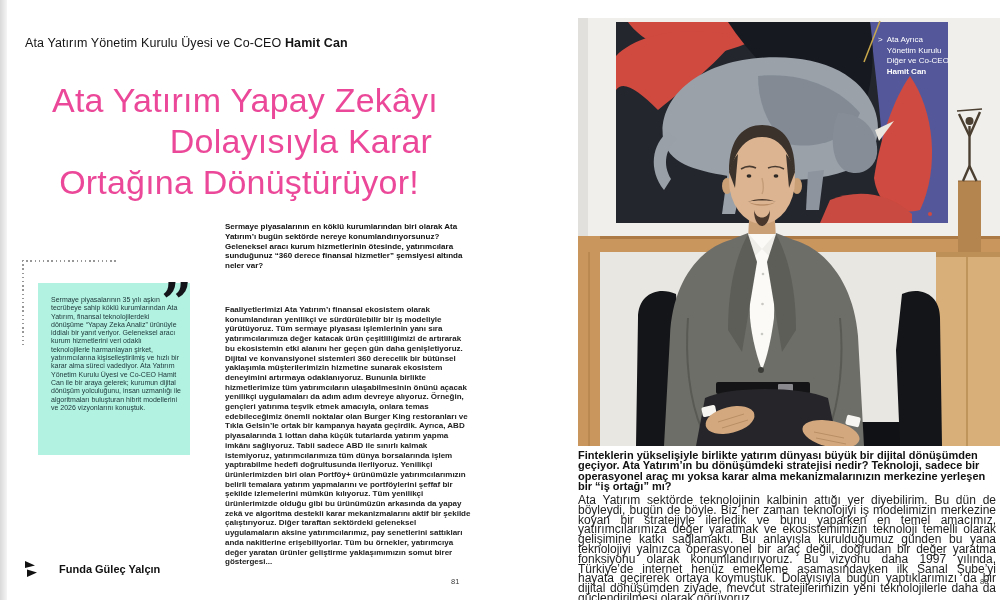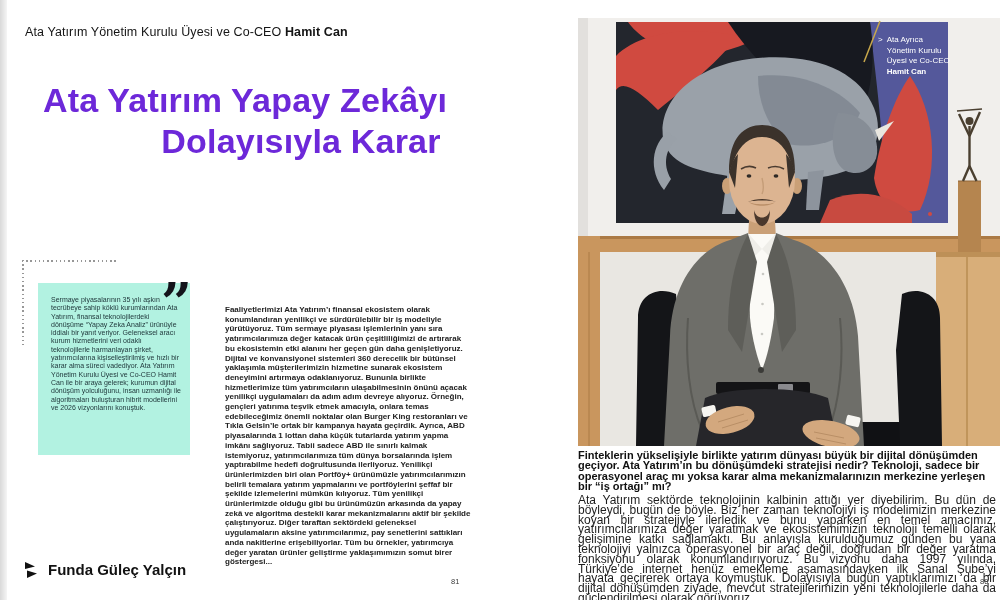--- a/index.html
+++ b/index.html
@@ -2,43 +2,43 @@
 <html><head>
 <meta charset="utf-8">
 <style>
   html,body{margin:0;padding:0;background:#ffffff;}
   .spread{position:relative;width:1000px;height:600px;background:#ffffff;overflow:hidden;
           font-family:"Liberation Sans",sans-serif;-webkit-font-smoothing:antialiased;}
   .abs{position:absolute;}
   .edge-strip{left:0;top:0;width:7px;height:600px;
               background:linear-gradient(90deg,#d9d9d9,#f5f5f5);}
   
-  .kicker{left:25px;top:25px;font-size:12.5px;color:#141414;letter-spacing:.1px;}
+  .kicker{left:25px;top:36px;font-size:12.5px;color:#141414;letter-spacing:.1px;}
   .kicker b{font-weight:bold;}
   .main-title{left:14px;top:80px;width:462px;font-size:34px;line-height:41px;
-              font-weight:700;color:#6d28d9;text-align:center;letter-spacing:.2px;}
+              font-weight:400;color:#ec4899;text-align:center;letter-spacing:.2px;}
   .main-title .l2{display:block;transform:translateX(56px);}
   .main-title .l3{display:block;transform:translateX(-6px);}
   .dot-h{left:22px;top:260px;width:97px;height:2px;
          background:repeating-linear-gradient(90deg,#979797 0 1.4px,transparent 1.4px 4.2px);}
   .dot-v{left:22px;top:260px;width:2px;height:85px;
          background:repeating-linear-gradient(180deg,#979797 0 1.4px,transparent 1.4px 4.2px);}
   .pullquote{left:38px;top:283px;width:152px;height:172px;background:#b2f2e1;
              box-sizing:border-box;padding:13px 9px 0 13px;font-size:7px;line-height:8.3px;
              color:#1d3438;overflow:hidden;}
   .quote-glyph{left:161px;top:276px;font-family:"DejaVu Serif",serif;font-weight:bold;
                font-size:54px;line-height:1;color:#14141b;}
   .col-q{left:225px;top:222px;width:247px;font-size:8px;line-height:9.8px;
          font-weight:bold;color:#101010;}
   .col-a{left:225px;top:305px;width:247px;font-size:8px;line-height:9.7px;color:#222;font-weight:bold;}
   .pagenum{font-size:7.5px;color:#3a3a3a;}
   .pn-left{left:451px;top:577px;}
   .pn-right{left:980px;top:577px;}
-  .footer{left:24px;top:561px;display:flex;align-items:center;gap:11px;
-          font-size:15px;font-weight:bold;color:#111;}
+  .footer{left:24px;top:561px;display:flex;align-items:center;gap:22px;
+          font-size:11px;font-weight:bold;color:#111;}
   
   .photo{left:578px;top:18px;width:422px;height:428px;}
   .photo svg{display:block;}
   .photo-caption{position:absolute;left:300px;top:17px;color:#ffffff;font-size:8px;
                  line-height:10.5px;display:flex;gap:4px;}
   .photo-caption .marker{font-size:8px;line-height:10.5px;}
   .photo-caption .bold{font-weight:bold;}
   .q-right{left:578px;top:450px;width:420px;font-size:11px;line-height:10.3px;
            font-weight:bold;color:#101010;}
   .a-right{left:578px;top:496px;width:418px;font-size:12px;line-height:9.8px;
@@ -49,28 +49,30 @@
 
 <div class="spread">
 
   <div class="abs edge-strip"></div>
 
   <div class="abs kicker"><span>Ata Yatırım Yönetim Kurulu Üyesi ve Co-CEO </span><b>Hamit Can</b></div>
 
   <div class="abs main-title">
     <span class="l1">Ata Yatırım Yapay Zekâyı</span>
     <span class="l2">Dolayısıyla Karar</span>
+    <span class="l3">Ortağına Dönüştürüyor!</span>
   </div>
 
   <div class="abs dot-h"></div>
   <div class="abs dot-v"></div>
 
   <div class="abs pullquote">Sermaye piyasalarının 35 yılı aşkın tecrübeye sahip köklü kurumlarından Ata Yatırım, finansal teknolojilerdeki dönüşüme “Yapay Zeka Analiz” ürünüyle iddialı bir yanıt veriyor. Geleneksel aracı kurum hizmetlerini veri odaklı teknolojilerle harmanlayan şirket, yatırımcılarına kişiselleştirilmiş ve hızlı bir karar alma süreci vadediyor. Ata Yatırım Yönetim Kurulu Üyesi ve Co-CEO Hamit Can ile bir araya gelerek; kurumun dijital dönüşüm yolculuğunu, insan uzmanlığı ile algoritmaları buluşturan hibrit modellerini ve 2026 vizyonlarını konuştuk.</div>
   <div class="abs quote-glyph">”</div>
 
+  <div class="abs col-q">Sermaye piyasalarının en köklü kurumlarından biri olarak Ata Yatırım’ı bugün sektörde nereye konumlandırıyorsunuz? Geleneksel aracı kurum hizmetlerinin ötesinde, yatırımcılara sunduğunuz “360 derece finansal hizmetler” şemsiyesi altında neler var?</div>
   <div class="abs col-a">Faaliyetlerimizi Ata Yatırım’ı finansal ekosistem olarak konumlandıran yenilikçi ve sürdürülebilir bir iş modeliyle yürütüyoruz. Tüm sermaye piyasası işlemlerinin yanı sıra yatırımcılarımıza değer katacak ürün çeşitliliğimizi de artırarak bu ekosistemin etki alanını her geçen gün daha genişletiyoruz. Dijital ve konvansiyonel sistemleri 360 derecelik bir bütünsel yaklaşımla müşterilerimizin hizmetine sunarak ekosistem deneyimini artırmaya odaklanıyoruz. Bununla birlikte hizmetlerimize tüm yatırımcıların ulaşabilmesinin önünü açacak yenilikçi uygulamaları da adım adım devreye alıyoruz. Örneğin, gençleri yatırıma teşvik etmek amacıyla, onlara temas edebileceğimiz önemli noktalar olan Burger King restoranları ve Tıkla Gelsin’le ortak bir kampanya hayata geçirdik. Ayrıca, ABD piyasalarında 1 lottan daha küçük tutarlarda yatırım yapma imkânı sağlıyoruz. Tabii sadece ABD ile sınırlı kalmak istemiyoruz, yatırımcılarımıza tüm dünya borsalarında işlem yaptırabilme hedefi doğrultusunda ilerliyoruz. Yenilikçi ürünlerimizden biri olan Portföy+ ürünümüzle yatırımcılarımızın belirli temalara yatırım yapmalarını ve portföylerini şeffaf bir şekilde izlemelerini mümkün kılıyoruz. Tüm yenilikçi ürünlerimizde olduğu gibi bu ürünümüzün arkasında da yapay zekâ ve algoritma destekli karar mekanizmalarını aktif bir şekilde çalıştırıyoruz. Diğer taraftan sektördeki geleneksel uygulamaların aksine yatırımcılarımız, pay senetlerini sattıkları anda nakitlerine erişebiliyorlar. Tüm bu örnekler, yatırımcıya değer yaratan ürünler geliştirme yaklaşımımızın somut birer göstergesi...</div>
 
   <div class="abs pagenum pn-left">81</div>
 
   <div class="abs footer">
     <svg width="13" height="16" viewBox="0 0 13 16">
       <polygon points="1,0 11,4.5 1,7" fill="#111"></polygon>
       <polygon points="3,8.5 13,11.5 3,16" fill="#111"></polygon>
     </svg>
     <span>Funda Güleç Yalçın</span>
@@ -170,21 +172,21 @@
         <ellipse cx="253" cy="416" rx="29" ry="13" fill="#d3a87e" transform="rotate(12 253 416)"></ellipse>
         <path d="M140 404 L166 396 M144 410 L170 402" stroke="#b98f66" stroke-width="1" fill="none"></path>
         <path d="M236 414 L266 420 M238 420 L268 426" stroke="#b98f66" stroke-width="1" fill="none"></path>
       </g>
     </svg>
     <div class="photo-caption">
       <span class="marker">&gt;</span>
       <div>
         <div>Ata Ayrıca</div>
         <div>Yönetim Kurulu</div>
-        <div>Üyesi ve Co-CEO</div>
+        <div>Diğer ve Co-CEO</div>
         <div class="bold">Hamit Can</div>
       </div>
     </div>
   </div>
 
   <div class="abs q-right">Finteklerin yükselişiyle birlikte yatırım dünyası büyük bir dijital dönüşümden geçiyor. Ata Yatırım’ın bu dönüşümdeki stratejisi nedir? Teknoloji, sadece bir operasyonel araç mı yoksa karar alma mekanizmalarınızın merkezine yerleşen bir “iş ortağı” mı?</div>
   <div class="abs a-right">Ata Yatırım sektörde teknolojinin kalbinin attığı yer diyebilirim. Bu dün de böyleydi, bugün de böyle. Biz her zaman teknolojiyi iş modelimizin merkezine koyan bir stratejiyle ilerledik ve bunu yaparken en temel amacımız, yatırımcılarımıza değer yaratmak ve ekosistemimizin teknoloji temelli olarak gelişimine katkı sağlamaktı. Bu anlayışla kurulduğumuz günden bu yana teknolojiyi yalnızca operasyonel bir araç değil, doğrudan bir değer yaratma fonksiyonu olarak konumlandırıyoruz. Bu vizyonu daha 1997 yılında, Türkiye’de internet henüz emekleme aşamasındayken ilk Sanal Şube’yi hayata geçirerek ortaya koymuştuk. Dolayısıyla bugün yaptıklarımızı da bir dijital dönüşümden ziyade, mevcut stratejilerimizin yeni teknolojilerle daha da güçlendirilmesi olarak görüyoruz.</div>
 
   <div class="abs pagenum pn-right">80</div>
 

